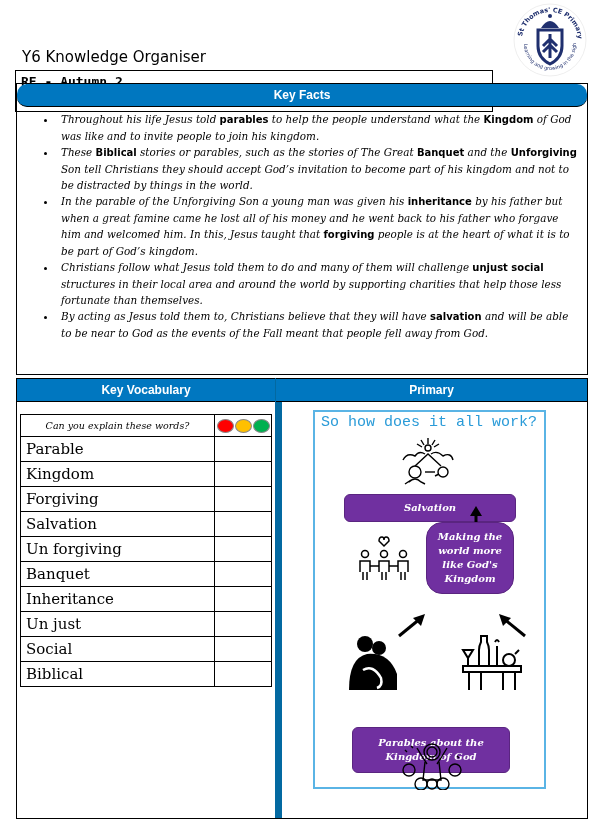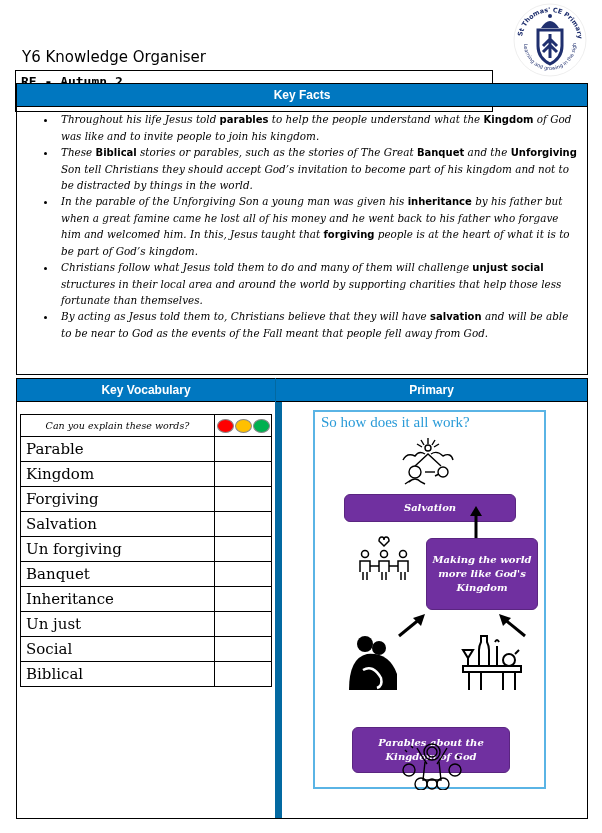--- a/index.html
+++ b/index.html
@@ -3,39 +3,39 @@
 <meta charset="utf-8">
 <style>
   html, body { margin:0; padding:0; background:#ffffff; }
   body { width:602px; height:833px; position:relative; overflow:hidden; font-family:"DejaVu Sans", sans-serif; color:#000; }
   .abs { position:absolute; }
   .doc-label { left:22px; top:4px; font-size:15px; font-family:"DejaVu Sans", sans-serif;margin-top:44px; }
   .title-box { left:15px; top:26px; width:478px; height:42px; border:1px solid #000; box-sizing:border-box; padding:2px 5px; font-weight:bold; font-size:13px; line-height:18px; font-family:"DejaVu Sans Mono", monospace;margin-top:44px; }
   .logo { left:512px; top:2px; width:76px; height:76px; }
 
   .facts { left:16px; top:83px; width:572px; height:292px; border:1px solid #000; box-sizing:border-box; }
-  .bar { background:#0077c0; color:#fff; font-weight:bold; text-align:center; font-size:12px; height:22px; line-height:22px; border-bottom:1px solid #000; font-family:"Liberation Sans", sans-serif; }
+  .bar { background:#0077c0; color:#fff; font-weight:bold; text-align:center; font-size:12px; height:22px; line-height:22px; border-bottom:1px solid #000; font-family:"Liberation Sans", sans-serif;border-radius:10px; }
   .facts ul { margin:4px 0 0 0; padding:0 10px 0 40px; font-family:"DejaVu Serif", serif; font-style:italic; font-size:10.4px; line-height:16px; }
   .facts li { margin:0; padding-left:4px; }
   .facts b { font-style:normal; font-family:"DejaVu Sans", sans-serif; font-size:10px; }
 
   .bottom { left:16px; top:378px; width:572px; height:441px; border:1px solid #000; border-top:none; box-sizing:border-box; }
   .col-left { position:absolute; left:0; top:0; width:258px; height:100%; border-right:7px solid #0369a1; }
   .col-right { position:absolute; left:259px; top:0; right:0; height:100%; }
   .bar2 { height:22px; line-height:22px; background:#0077c0; color:#fff; font-weight:bold; text-align:center; font-size:12px; border-top:1px solid #000; border-bottom:1px solid #000; font-family:"Liberation Sans", sans-serif; }
 
   table.vocab { position:absolute; left:3px; top:36px; width:252px; border-collapse:collapse; }
   table.vocab td { border:1px solid #000; padding:0 0 0 5px; height:24px; font-family:"DejaVu Serif", serif; font-size:15px; }
   table.vocab td.r { width:56px; padding:0; }
   table.vocab tr.hdr td { height:21px; font-size:9.5px; text-align:center; padding:0; font-style:italic; }
   .dots { display:flex; justify-content:center; gap:1px; align-items:center; }
   .dot { width:17px; height:14px; border-radius:50%; border:1px solid #888; box-sizing:border-box; }
 
   .pic { position:absolute; left:37px; top:32px; width:233px; height:379px; border:2px solid #5ab4e5; box-sizing:border-box; background:#fff; }
-  .pic-title { position:absolute; left:6px; top:2px; font-size:15px; color:#2a9bd8; font-family:Liberation Serif, serif; }
+  .pic-title { position:absolute; left:6px; top:2px; font-size:15px; color:#2a9bd8; font-family:Liberation Mono, monospace; }
   .pbox { position:absolute; background:#7030a0; color:#fff; border-radius:6px; text-align:center; font-family:"DejaVu Serif", serif; font-style:italic; font-weight:bold; font-size:10px; display:flex; align-items:center; justify-content:center; line-height:14px; border:1px solid #5a2580; box-sizing:border-box; }
   svg.ico { position:absolute; }
 </style>
 </head>
 <body>
 
 <div class="abs doc-label">Y6 Knowledge Organiser</div>
 
 <div class="abs title-box">
   <div>RE - Autumn 2</div>
@@ -156,21 +156,21 @@
           <circle cx="10" cy="20" r="3.5"></circle>
             <circle cx="29" cy="20" r="3.5"></circle>
             <circle cx="48" cy="20" r="3.5"></circle>
           <path d="M5 38 L5 27 L15 27 L15 38 M8 38 L8 46 M12 38 L12 46"></path>
           <path d="M24 38 L24 27 L34 27 L34 38 M27 38 L27 46 M31 38 L31 46"></path>
           <path d="M43 38 L43 27 L53 27 L53 38 M46 38 L46 46 M50 38 L50 46"></path>
           <path d="M15 32 L24 32 M34 32 L43 32"></path>
         </g>
       </svg>
 
-      <div class="pbox" style="left:111px;top:126px;width:112px;height:72px;">Making the world more like God's Kingdom</div>
+      <div class="pbox" style="left:111px;top:110px;width:88px;height:72px;border-radius:16px;">Making the world more like God's Kingdom</div>
 
       <svg class="ico" style="left:82px;top:200px;" width="30" height="26" viewBox="0 0 30 26">
         <path d="M2 24 L24 6" stroke="#000" stroke-width="3"></path>
         <path d="M28 2 L16 6 L24 14 Z" fill="#000"></path>
       </svg>
       <svg class="ico" style="left:182px;top:200px;" width="30" height="26" viewBox="0 0 30 26">
         <path d="M28 24 L6 6" stroke="#000" stroke-width="3"></path>
         <path d="M2 2 L14 6 L6 14 Z" fill="#000"></path>
       </svg>
 

